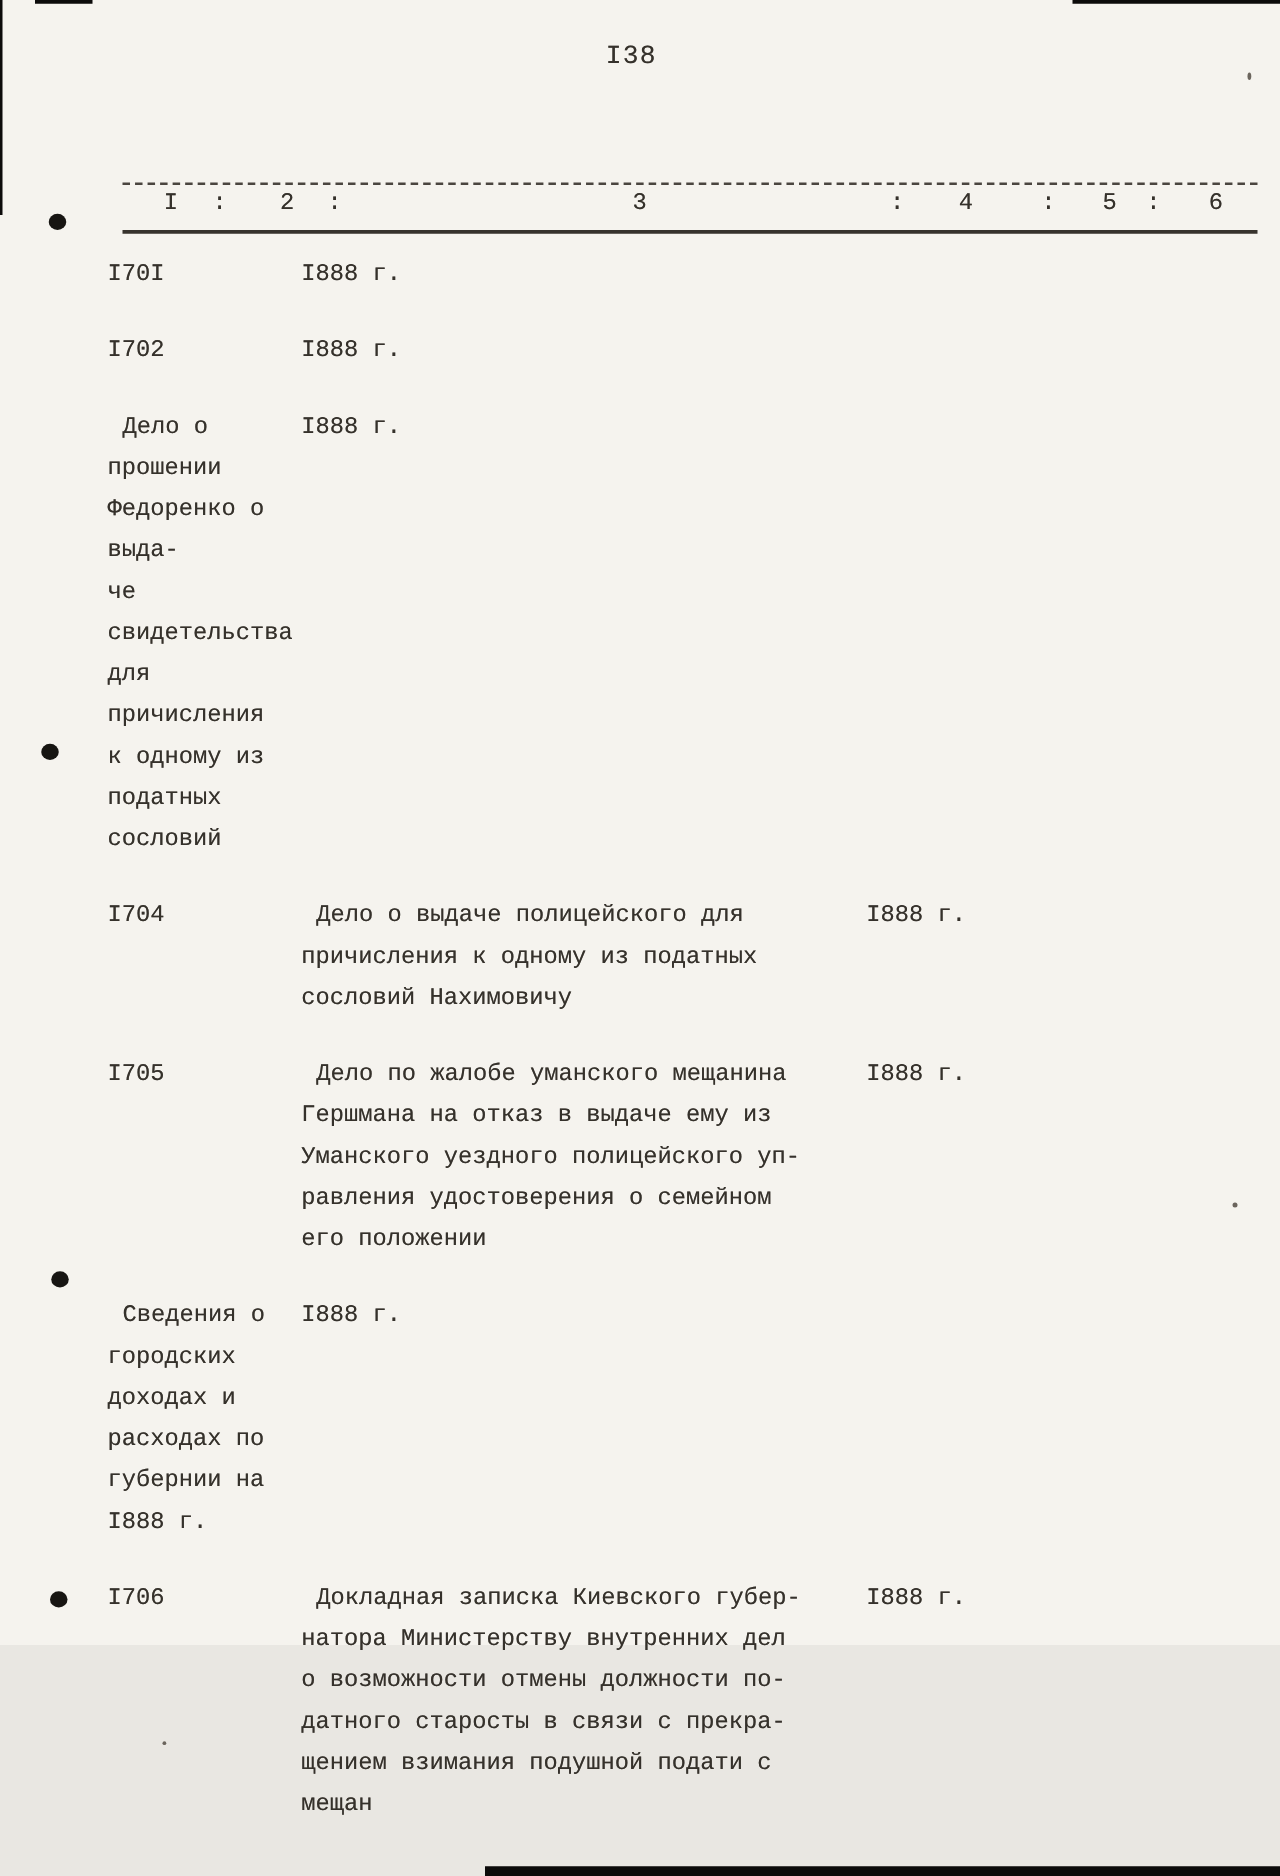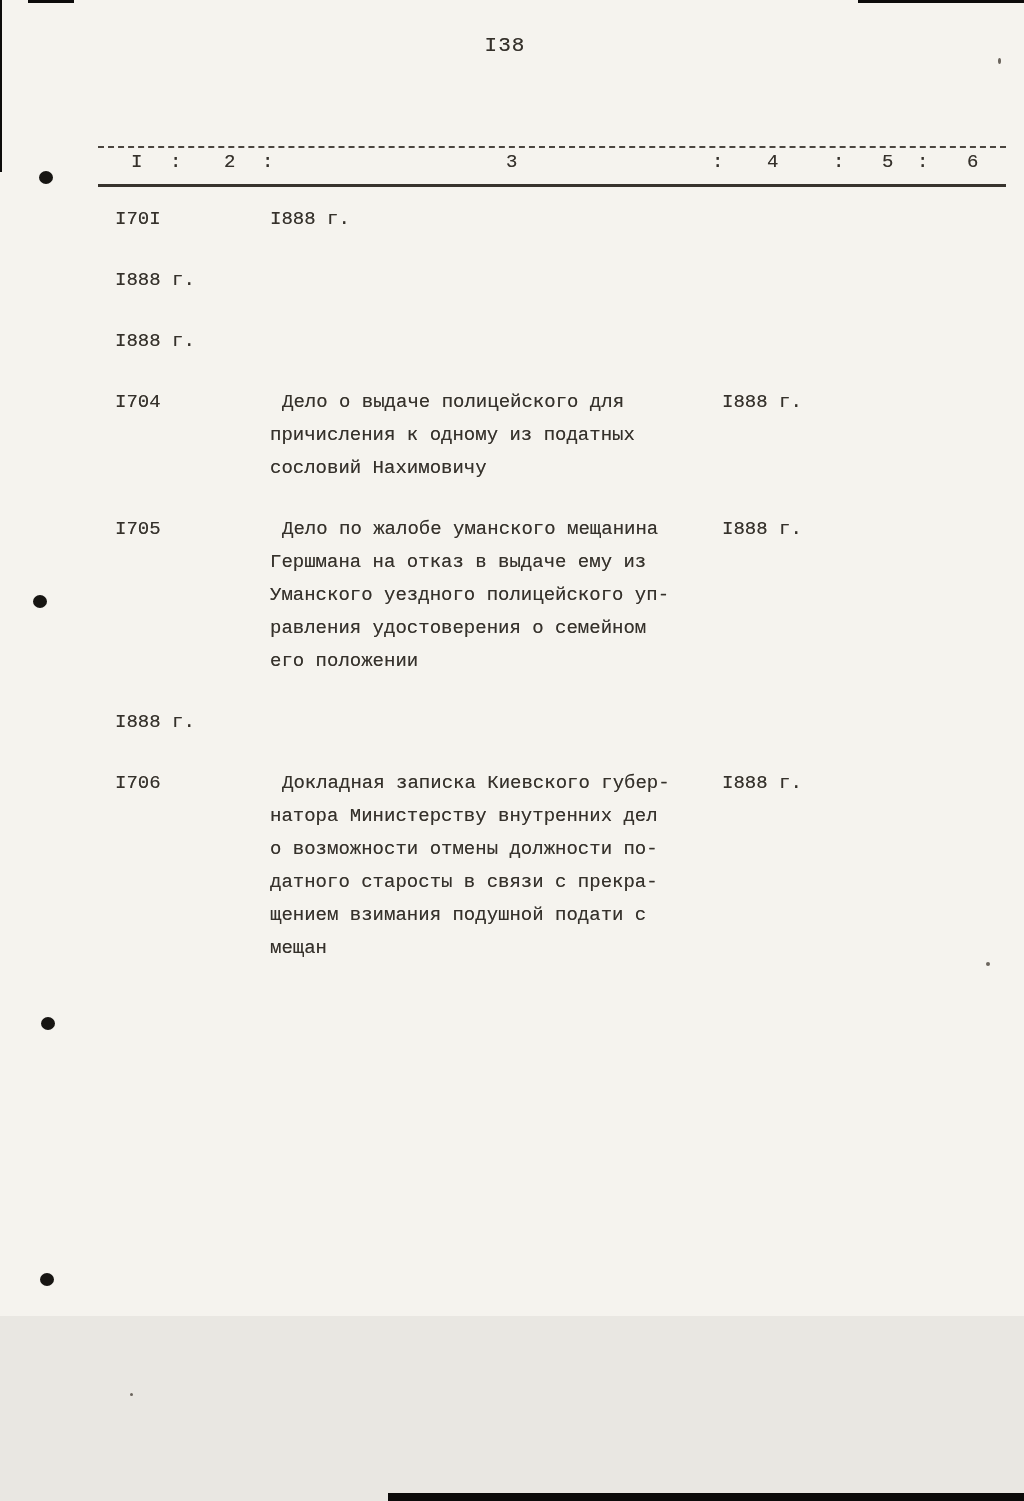--- a/index.html
+++ b/index.html
@@ -28,21 +28,21 @@
     font-size:19px;
   }
   .hcell{position:absolute;top:0;}
   .entries{
     position:absolute;top:203px;left:0;width:1024px;
     font-size:19px;line-height:33px;
   }
   .entry{
     display:grid;
     grid-template-columns:155px 452px auto;
-    padding-left:115px;
+    padding-left:86px;
     margin-bottom:28px;
   }
   .col-num{white-space:nowrap;}
   .col-num .sup{
     font-size:14px;
     position:relative;top:-7px;left:1px;
   }
   .col-desc{
     white-space:pre-line;
     text-indent:12px;
@@ -81,42 +81,48 @@
       <span class="hcell" style="left: 917px;">:</span>
     </div>
   <div class="rule rule-solid"></div>
 
   <div class="entries">
       <div class="entry">
         <div class="col-num"><span>I70I</span></div>
         <div class="col-year">I888 г.</div>
       </div>
       <div class="entry">
+        <div class="col-num"><span>I702</span></div>
         <div class="col-year">I888 г.</div>
       </div>
       <div class="entry">
+        <div class="col-desc">Дело о прошении Федоренко о выда-
+че свидетельства для причисления
+к одному из податных сословий</div>
         <div class="col-year">I888 г.</div>
       </div>
       <div class="entry">
         <div class="col-num"><span>I704</span></div>
         <div class="col-desc">Дело о выдаче полицейского для
 причисления к одному из податных
 сословий Нахимовичу</div>
         <div class="col-year">I888 г.</div>
       </div>
       <div class="entry">
         <div class="col-num"><span>I705</span></div>
         <div class="col-desc">Дело по жалобе уманского мещанина
 Гершмана на отказ в выдаче ему из
 Уманского уездного полицейского уп-
 равления удостоверения о семейном
 его положении</div>
         <div class="col-year">I888 г.</div>
       </div>
       <div class="entry">
+        <div class="col-desc">Сведения о городских доходах и
+расходах по губернии на I888 г.</div>
         <div class="col-year">I888 г.</div>
       </div>
       <div class="entry">
         <div class="col-num"><span>I706</span></div>
         <div class="col-desc">Докладная записка Киевского губер-
 натора Министерству внутренних дел
 о возможности отмены должности по-
 датного старосты в связи с прекра-
 щением взимания подушной подати с
 мещан</div>

